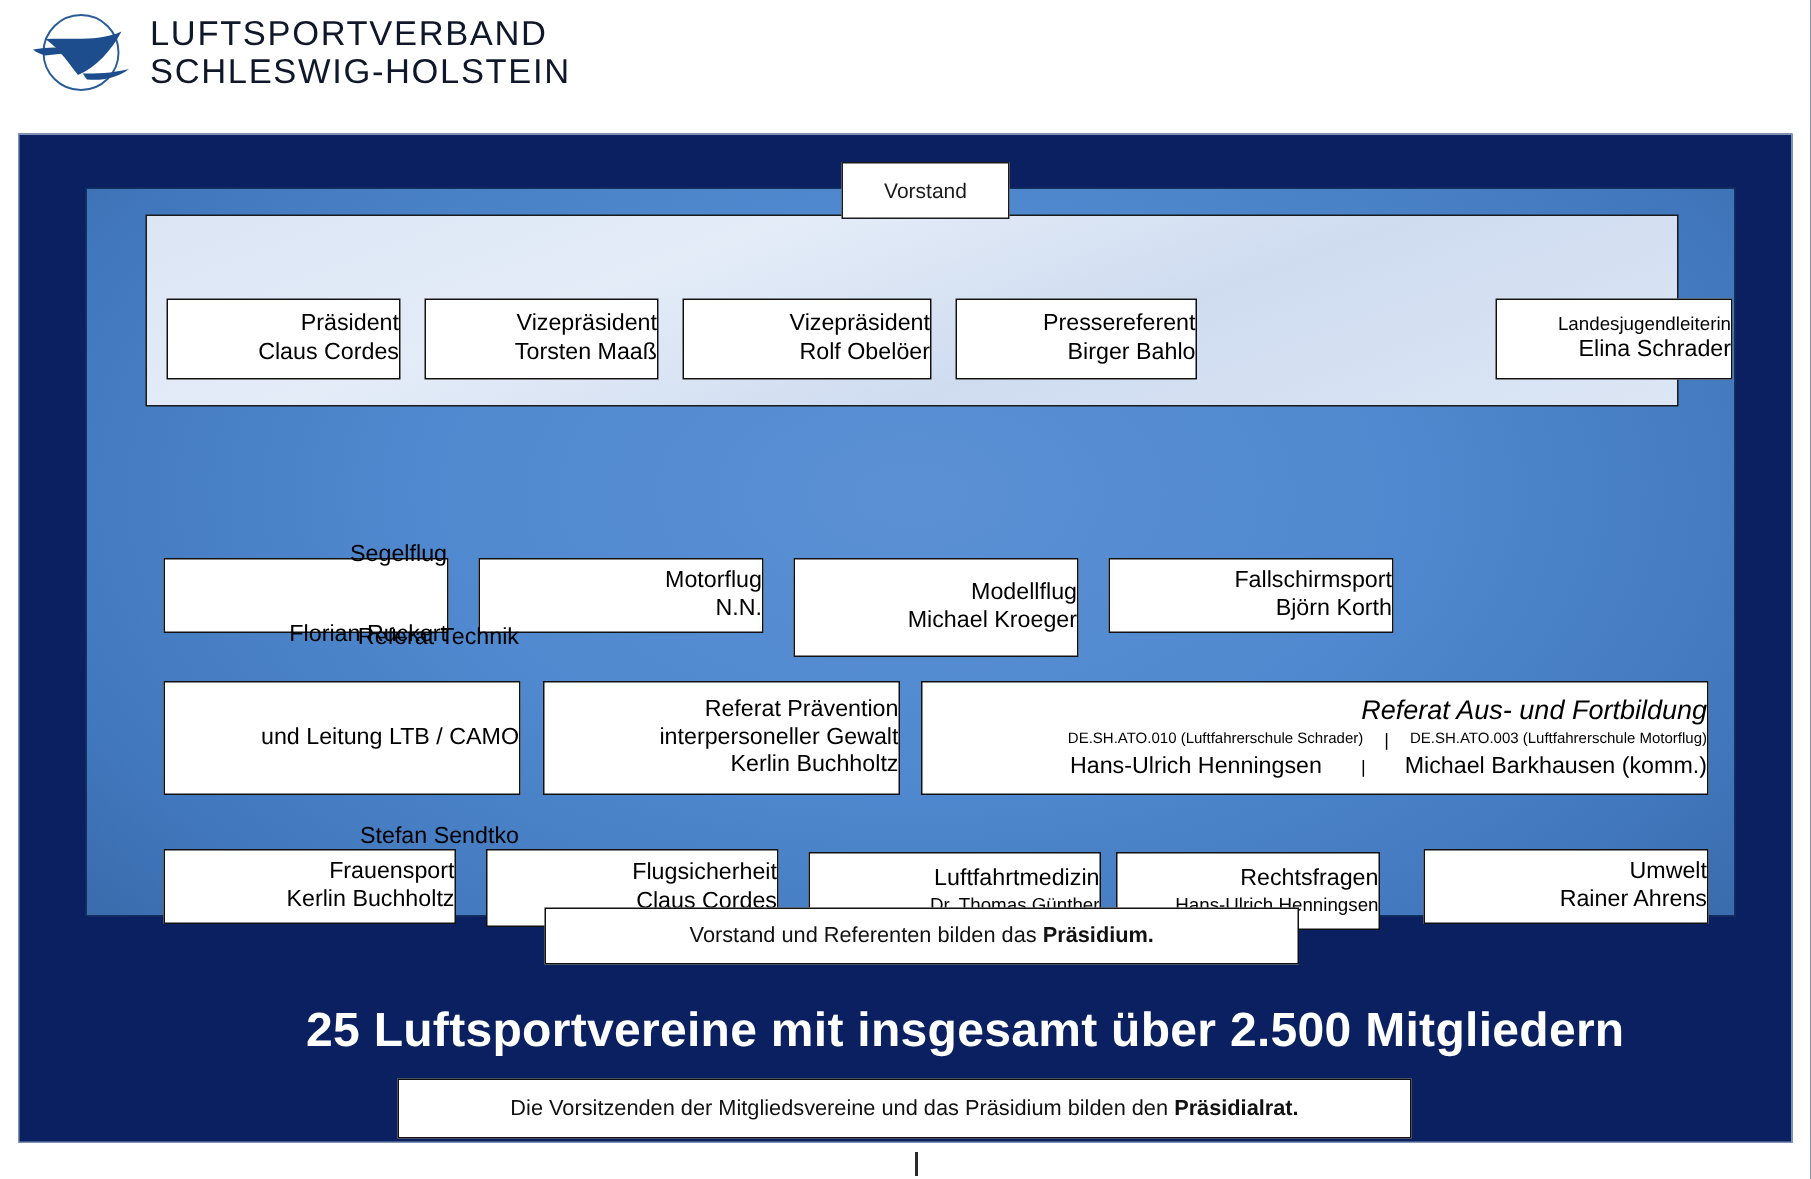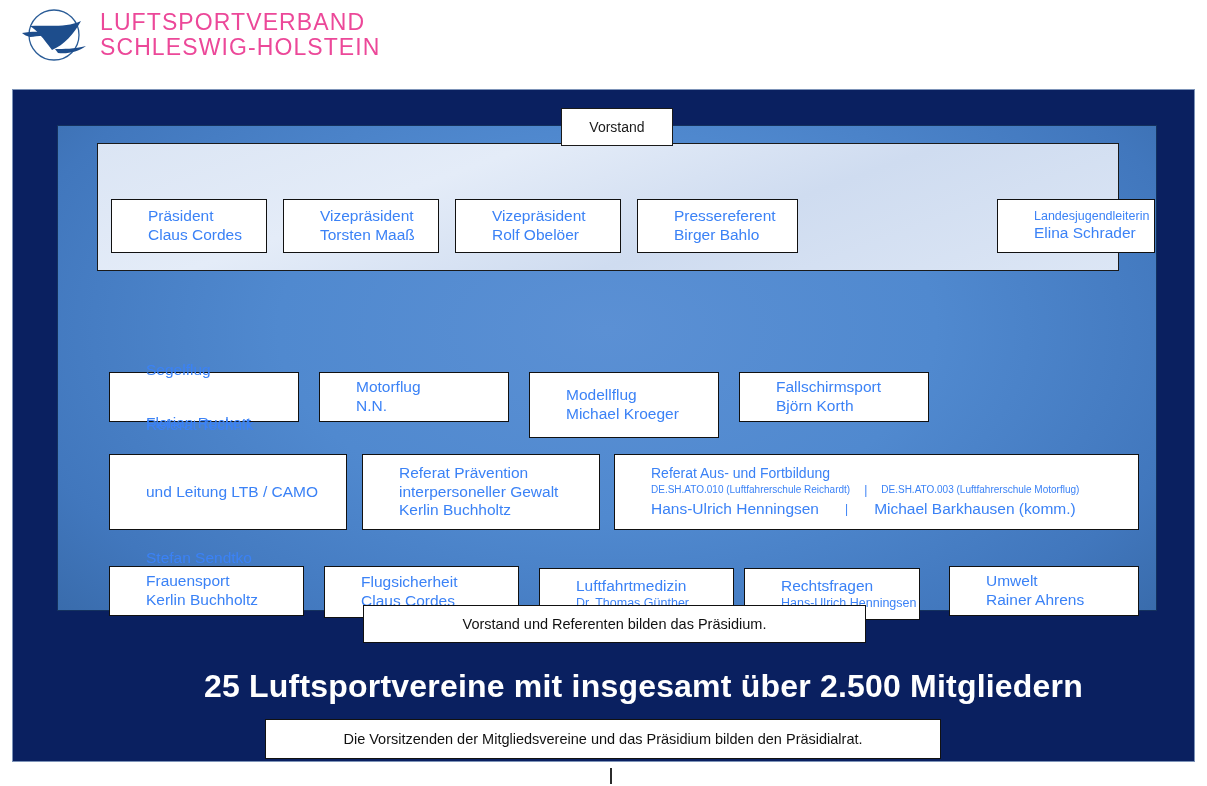--- a/index.html
+++ b/index.html
@@ -10,21 +10,21 @@
     -webkit-font-smoothing:antialiased;
   }
   .page{position:relative;width:1207px;height:786px;}
 
   
   .header{position:absolute;left:0;top:0;width:1207px;height:86px;}
   .logo-wrap{position:absolute;left:18px;top:4px;width:370px;height:62px;display:flex;align-items:center;gap:10px;}
   .logo-mark{width:72px;height:62px;flex:0 0 72px;}
   .logo-text{display:flex;flex-direction:column;justify-content:center;line-height:1.08;}
   .logo-l1,.logo-l2{
-    color:#ec4899;font-size:23px;letter-spacing:1.1px;font-weight:400;
+    color:#0f172a;font-size:23px;letter-spacing:1.1px;font-weight:400;
     font-family:"Liberation Sans",sans-serif;white-space:nowrap;
   }
   .header-right{
     position:absolute;right:10px;top:20px;text-align:right;
     color:#0b4da2;font-weight:bold;font-size:14.5px;line-height:1.45;
   }
 
   
   .frame{
     position:absolute;left:12px;top:89px;width:1183px;height:673px;
@@ -49,40 +49,40 @@
     position:absolute;left:547px;top:138px;width:112px;height:38px;
     background:#ffffff;border:1px solid #1a1a1a;box-sizing:border-box;
     display:flex;align-items:center;justify-content:center;
     font-size:14px;color:#1a1a1a;z-index:6;
   }
 
   
   .box{
     position:absolute;background:#ffffff;border:1.5px solid #111111;
     box-sizing:border-box;display:flex;flex-direction:column;
-    align-items:flex-start;justify-content:center;text-align:center;
-    color:#3b82f6;line-height:1.22;padding-left:36px;
+    align-items:flex-end;justify-content:center;text-align:center;
+    color:#000000;line-height:1.22;padding-left:36px;
   }
   .box .role{font-size:15.5px;}
   .box .name{font-size:15.5px;}
   .box .small{font-size:12.5px;}
 
   
-  .ato-title{font-size:14px;margin-bottom:1px;}
+  .ato-title{font-size:18px;margin-bottom:1px;font-style:italic;}
   .ato-codes{display:flex;align-items:center;justify-content:center;gap:14px;font-size:10px;white-space:nowrap;}
   .ato-names{display:flex;align-items:center;justify-content:center;gap:26px;font-size:15.5px;margin-top:2px;white-space:nowrap;}
   .ato-sep{font-size:12px;}
 
   
   .banner{
     position:absolute;background:#ffffff;border:1.5px solid #111111;
     box-sizing:border-box;display:flex;align-items:center;justify-content:center;
     color:#111111;font-size:14.5px;text-align:center;z-index:5;
   }
-  .banner b{font-weight:normal;margin-top:24px;}
+  .banner b{font-weight:bold;margin-top:24px;}
 
   .headline{
     position:absolute;left:12px;top:660px;width:1183px;height:52px;
     display:flex;align-items:center;justify-content:center;
     color:#ffffff;font-size:32px;font-weight:bold;letter-spacing:0.2px;
     white-space:nowrap;
     margin-left:40px;
   }
 
   .tick{
@@ -174,21 +174,21 @@
 
       <div class="box" style="left:304px;top:328px;width:238px;height:76px;">
         <span class="role">Referat Prävention</span>
         <span class="role">interpersoneller Gewalt</span>
         <span class="name">Kerlin Buchholtz</span>
       </div>
 
       <div class="box" style="left:556px;top:328px;width:525px;height:76px;">
         <span class="ato-title">Referat Aus- und Fortbildung</span>
         <span class="ato-codes">
-          <span>DE.SH.ATO.010 (Luftfahrerschule Reichardt)</span>
+          <span>DE.SH.ATO.010 (Luftfahrerschule Schrader)</span>
           <span class="ato-sep">|</span>
           <span>DE.SH.ATO.003 (Luftfahrerschule Motorflug)</span>
         </span>
         <span class="ato-names">
           <span>Hans-Ulrich Henningsen</span>
           <span class="ato-sep">|</span>
           <span>Michael Barkhausen (komm.)</span>
         </span>
       </div>
 

